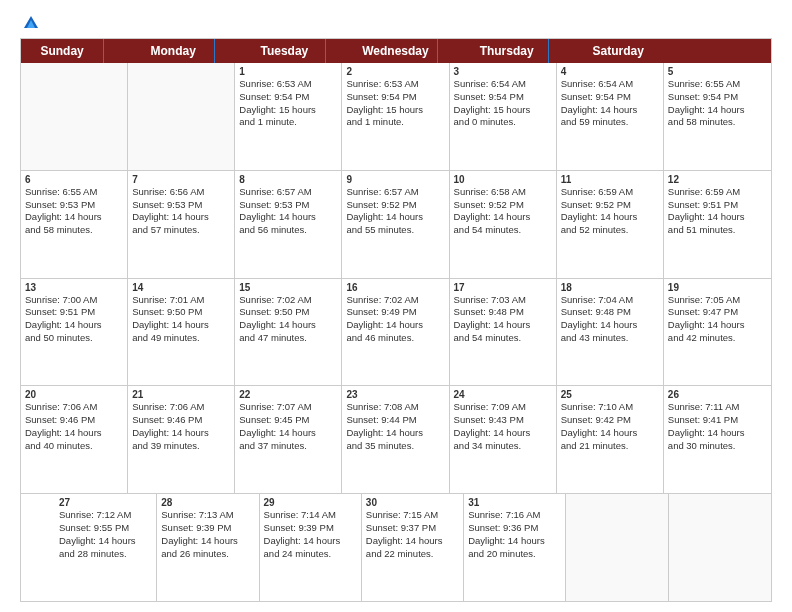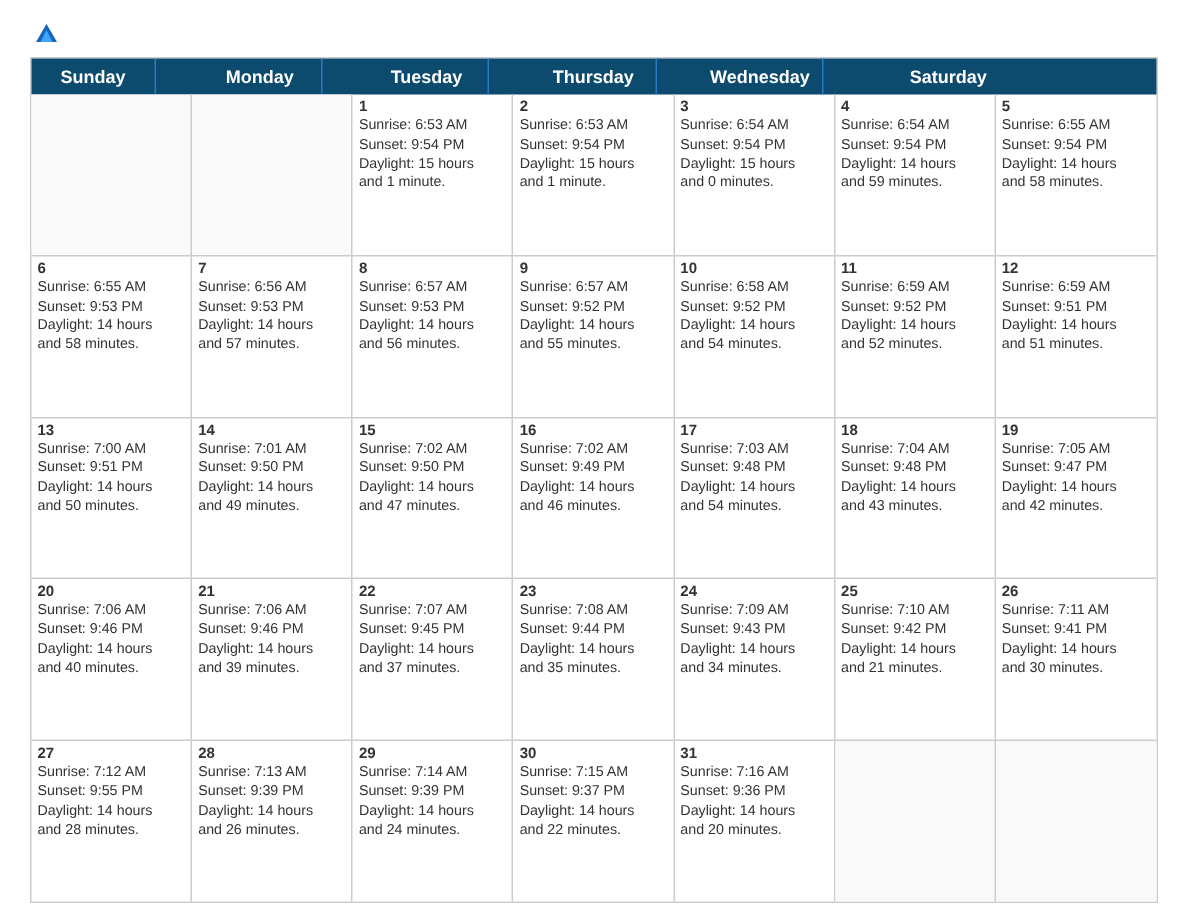--- a/index.html
+++ b/index.html
@@ -43,44 +43,44 @@
     }
     .calendar {
       flex: 1;
       display: flex;
       flex-direction: column;
       border: 1px solid #ccc;
     }
     .cal-header {
       display: grid;
       grid-template-columns: repeat(7, 1fr);
-      background: #0c4a6e;
+      background: #7f1d1d;
       gap: 28px;
     }
     .cal-header-cell {
       color: #fff;
       font-size: 12px;
       font-weight: bold;
       text-align: center;
       padding: 5px 2px;
       border-right: 1px solid #2979c8;
     }
-    .cal-header-cell:last-child { border-right: none; text-align: right; }
+    .cal-header-cell:last-child { border-right: none; }
     .cal-body {
       flex: 1;
       display: flex;
       flex-direction: column;
     }
     .cal-row {
       display: grid;
       grid-template-columns: repeat(7, 1fr);
       flex: 1;
       border-bottom: 1px solid #ccc;
     }
-    .cal-row:last-child { border-bottom: none; }
+    .cal-row:last-child { border-bottom: none; margin-left: 34px; }
     .cal-cell {
       border-right: 1px solid #ccc;
       padding: 3px 4px;
       font-size: 9.5px;
       color: #333;
       min-height: 0;
       overflow: hidden;
     }
     .cal-cell:last-child { border-right: none; }
     .cal-cell.empty { background: #f9f9f9; }
@@ -117,22 +117,22 @@
       <div class="main-title"></div>
       <div class="subtitle"></div>
     </div>
   </div>
 
   <div class="calendar">
     <div class="cal-header" id="cal-header">
         <div class="cal-header-cell">Sunday</div>
         <div class="cal-header-cell">Monday</div>
         <div class="cal-header-cell">Tuesday</div>
+        <div class="cal-header-cell">Wednesday</div>
         <div class="cal-header-cell">Thursday</div>
-        <div class="cal-header-cell">Wednesday</div>
         <div class="cal-header-cell">Saturday</div>
       </div>
     <div class="cal-body" id="cal-body">
         <div class="cal-row">
           <div class="cal-cell empty"></div>
           <div class="cal-cell empty"></div>
           <div class="cal-cell">
             <span class="day-num">1</span>
             <span class="cell-line">Sunrise: 6:53 AM</span>
             <span class="cell-line">Sunset: 9:54 PM</span>

